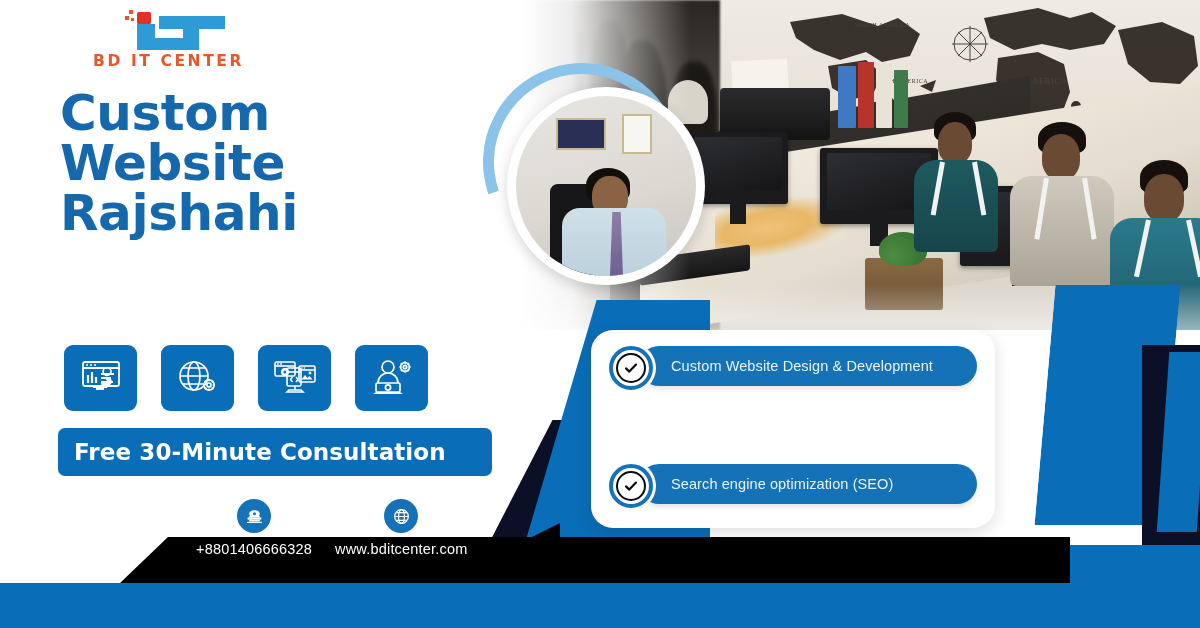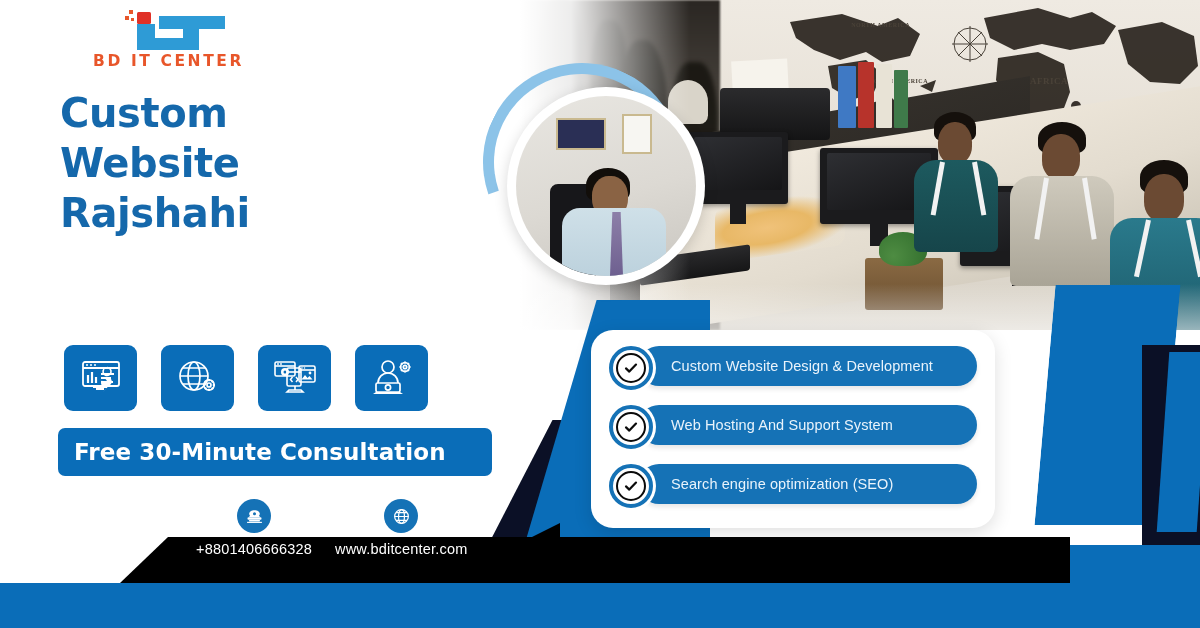--- a/index.html
+++ b/index.html
@@ -22,21 +22,20 @@
     position:absolute;
     left:520px; top:0;
     width:680px; height:330px;
     overflow:hidden;
   }
   .office-photo {
     position:absolute; inset:0;
     background:
       
       linear-gradient(180deg,#efeae2 0%,#e6e0d6 45%,#d8d2c7 100%);
-    font-weight: bold;
   }
   
   .hallway {
     position:absolute; left:0; top:0; width:200px; height:330px;
     background:linear-gradient(180deg,#2a2622 0%,#45403a 28%,#6c665e 55%,#8b857c 100%);
     filter:blur(1px);
   }
   .hall-figure {
     position:absolute; border-radius:40% 40% 10% 10%;
     background:#16140f; opacity:.85; filter:blur(2px);
@@ -163,21 +162,21 @@
   .logo-mark{ position:absolute; left:18px; top:0; width:120px; height:44px; }
   .logo-text{
     position:absolute; left:0; top:44px; width:165px;
     color:#E8562A; font-size:15.5px; font-weight:700; letter-spacing:2.6px;
     font-family:"DejaVu Sans", sans-serif;
   }
 
   
   .headline{
     position:absolute; left:60px; top:88px; width:460px;
-    color:#1568AB; font-size:40px; line-height:50px; font-weight:800;
+    color:#1568AB; font-size:50px; line-height:50px; font-weight:800;
     letter-spacing:-0.4px;
     font-family:"DejaVu Sans", sans-serif;
   }
   .subtitle{
     position:absolute; left:60px; top:300px; width:520px;
     color:#2f2f33; font-size:17.5px; font-weight:400; letter-spacing:.1px;
   }
 
   
   .icon-row{ position:absolute; left:64px; top:345px; display:flex; gap:24px; }
@@ -483,30 +482,20 @@
       <div class="check">
         <div class="check-inner">
           <svg width="16" height="16" viewBox="0 0 16 16" fill="none" stroke="#0b0b0b" stroke-width="2.2" stroke-linecap="round" stroke-linejoin="round">
             <path d="M3 8.4 L6.3 11.6 L13 4.6"></path>
           </svg>
         </div>
       </div>
       <div class="pill">Custom Website Design &amp; Development</div>
     </div>
 
-    <div class="feat-row">
-      <div class="check">
-        <div class="check-inner">
-          <svg width="16" height="16" viewBox="0 0 16 16" fill="none" stroke="#0b0b0b" stroke-width="2.2" stroke-linecap="round" stroke-linejoin="round">
-            <path d="M3 8.4 L6.3 11.6 L13 4.6"></path>
-          </svg>
-        </div>
-      </div>
-      <div class="pill">Web Hosting And Support System</div>
-    </div>
 
     <div class="feat-row">
       <div class="check">
         <div class="check-inner">
           <svg width="16" height="16" viewBox="0 0 16 16" fill="none" stroke="#0b0b0b" stroke-width="2.2" stroke-linecap="round" stroke-linejoin="round">
             <path d="M3 8.4 L6.3 11.6 L13 4.6"></path>
           </svg>
         </div>
       </div>
       <div class="pill">Search engine optimization (SEO)</div>

